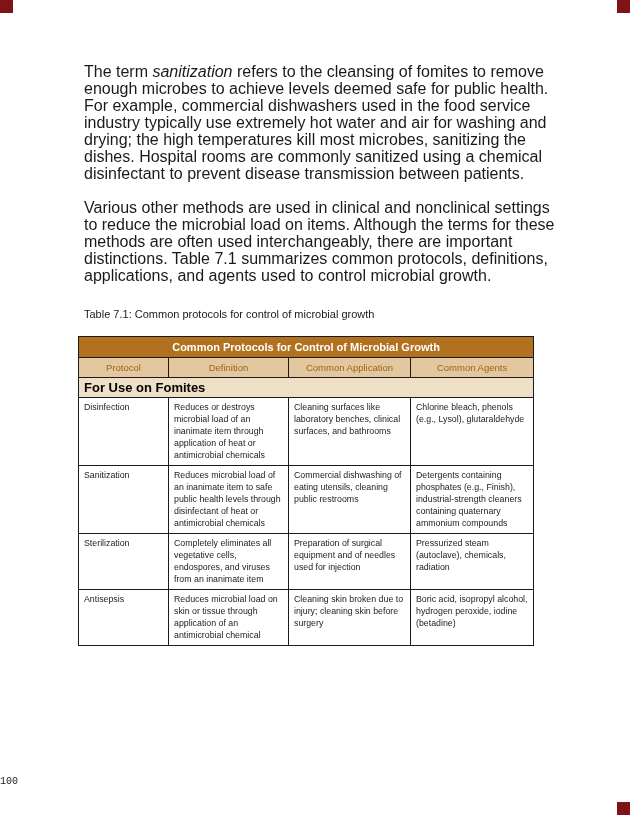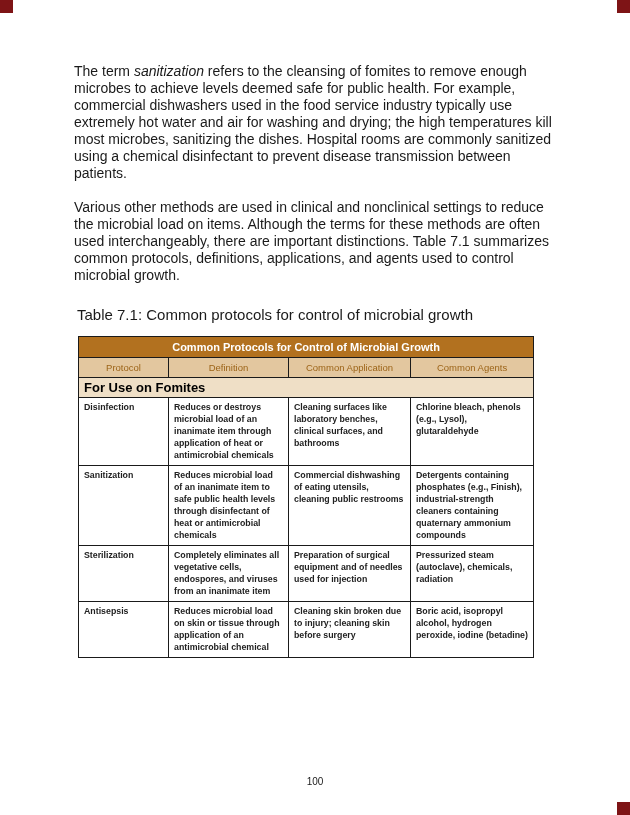--- a/index.html
+++ b/index.html
@@ -16,27 +16,27 @@
     background:var(--corner,#7e1416);
   }
   .corner.tl { left:0; top:0; }
   .corner.tr { right:0; top:0; }
   .corner.br { right:0; bottom:0; }
 
   .content {
     position:absolute; left:72px; top:63px; width:492px;
   }
   .body-para {
-    margin:0 0 17px 2px;
-    font-size:14px; line-height:17px;
+    margin:0 0 17px 12px;
+    font-size:16px; line-height:17px;
     color:var(--body-text,#1a1a1a);
   }
   .caption {
-    margin:22px 0 13px 5px;
-    font-size:15px; line-height:17px;
+    margin:22px 0 13px 12px;
+    font-size:11px; line-height:17px;
     color:var(--body-text,#1a1a1a);
   }
 
   table.protocols {
     border-collapse:collapse;
     width:455px;
     margin-left:6px;
     table-layout:fixed;
   }
   table.protocols th, table.protocols td {
@@ -60,25 +60,24 @@
     color:#000000;
     font-size:13px; font-weight:bold;
     padding:2px 5px;
   }
   td.data-cell {
     background:#ffffff;
     vertical-align:top;
     font-size:8.8px; line-height:12px;
     color:#222222;
     padding:3px 5px 4px 5px;
-    font-weight:bold;
   }
   .pagenum {
     position:absolute; left:0; bottom:28px; width:100%;
-    text-align:center; font-size:10px; color:#1a1a1a;
+    text-align:left; font-size:10px; color:#1a1a1a;font-family:Liberation Mono, monospace;
   }
 </style>
 </head>
 <body>
 
 <div class="page" style="--title-bg: #b2711f; --title-text: #ffffff; --colhead-bg: #e3c79f; --colhead-text: #9c6418; --section-bg: #efdfc6; --border: #1a1a1a; --body-text: #1a1a1a; --corner: #7e1416;">
 
   <div class="corner tl"></div>
   <div class="corner tr"></div>
   <div class="corner br"></div>

